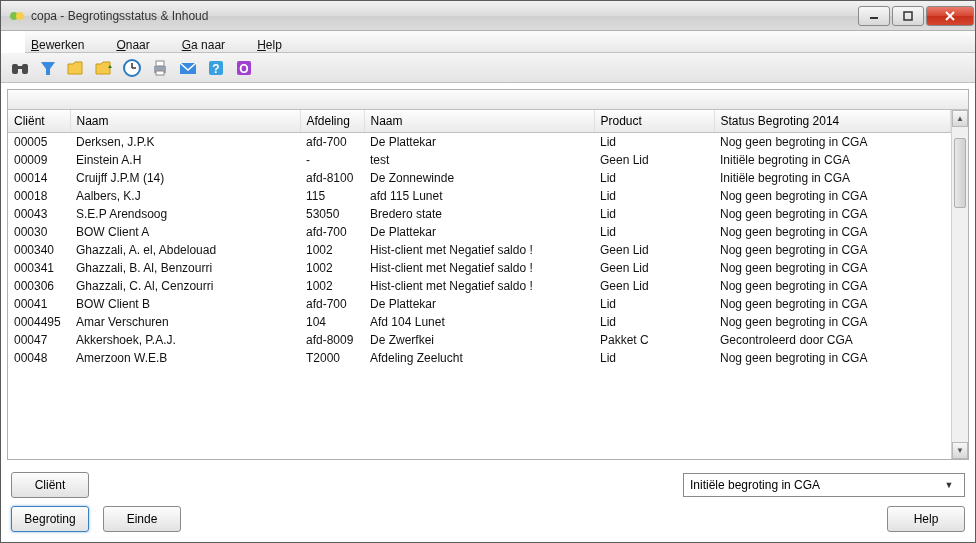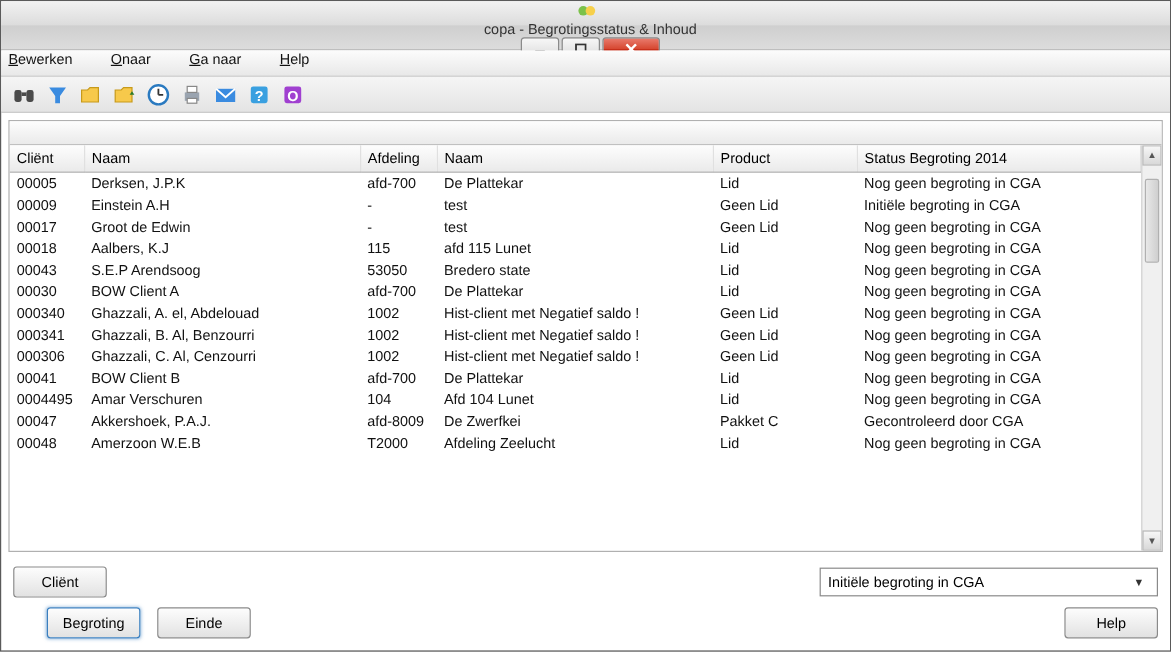--- a/index.html
+++ b/index.html
@@ -14,27 +14,26 @@
   .window {
     width: 976px;
     height: 543px;
     background: #fff;
     border: 1px solid #5a5a5a;
     display: flex;
     flex-direction: column;
     position: relative;
   }
   .titlebar {
-    height: 41px;
+    height: 30px;
     background: linear-gradient(to bottom, #f2f2f2 0%, #dcdcdc 50%, #cfcfcf 51%, #dcdcdc 100%);
     display: flex;
     align-items: center;
     padding: 0 0 0 8px;
     border-bottom: 1px solid #b0b0b0;
-    flex-direction: column;
   }
   .titlebar-icon {
     width: 16px; height: 16px;
     margin-right: 6px;
   }
   .titlebar-text { flex: 1; color: #333; }
   .win-controls { display: flex; }
   .win-btn {
     width: 32px; height: 20px;
     margin: 0 1px;
@@ -48,23 +47,24 @@
   .win-close {
     width: 48px;
     background: linear-gradient(to bottom, #e97b6d, #d6462f 50%, #c62f1a 51%, #d6462f);
     color: #fff;
     font-weight: bold;
   }
   .menubar {
     height: 22px;
     background: linear-gradient(to bottom, #fcfcfc, #e8e8e8);
     display: flex;
-    align-items: flex-start;
+    align-items: flex-end;
     padding: 0 6px;
     border-bottom: 1px solid #c0c0c0;
+    margin-left: 24px;
   }
   .menubar span {
     margin-right: 16px;
     color: #111;
     cursor: default;
   }
   .menubar span u { text-decoration: underline; }
   .toolbar {
     height: 30px;
     background: linear-gradient(to bottom, #f5f5f5, #e4e4e4);
@@ -155,21 +155,20 @@
     border: 1px solid #8a8a8a;
     border-radius: 3px;
     background: linear-gradient(to bottom, #fdfdfd, #e2e2e2);
     font-family: inherit;
     font-size: 12px;
     cursor: default;
   }
   .btn.primary {
     border: 1px solid #3a7fbf;
     box-shadow: 0 0 3px rgba(58,127,191,0.6);
-    margin-left: 28px;
   }
   .dropdown {
     width: 282px;
     height: 24px;
     border: 1px solid #8a8a8a;
     background: #fff;
     display: flex;
     align-items: center;
     padding: 0 6px;
     justify-content: space-between;
@@ -313,26 +312,26 @@
               </tr>
               <tr>
                 <td>00009</td>
                 <td>Einstein  A.H</td>
                 <td>-</td>
                 <td>test</td>
                 <td>Geen Lid</td>
                 <td>Initiële begroting in CGA</td>
               </tr>
               <tr>
-                <td>00017</td>
-                <td>Groot de Edwin</td>
-                <td>-</td>
-                <td>test</td>
-                <td>Geen Lid</td>
-                <td>Nog geen begroting in CGA</td>
+                <td>00014</td>
+                <td>Cruijff J.P.M (14)</td>
+                <td>afd-8100</td>
+                <td>De Zonnewinde</td>
+                <td>Lid</td>
+                <td>Initiële begroting in CGA</td>
               </tr>
               <tr>
                 <td>00018</td>
                 <td>Aalbers, K.J</td>
                 <td>115</td>
                 <td>afd 115 Lunet</td>
                 <td>Lid</td>
                 <td>Nog geen begroting in CGA</td>
               </tr>
               <tr>

